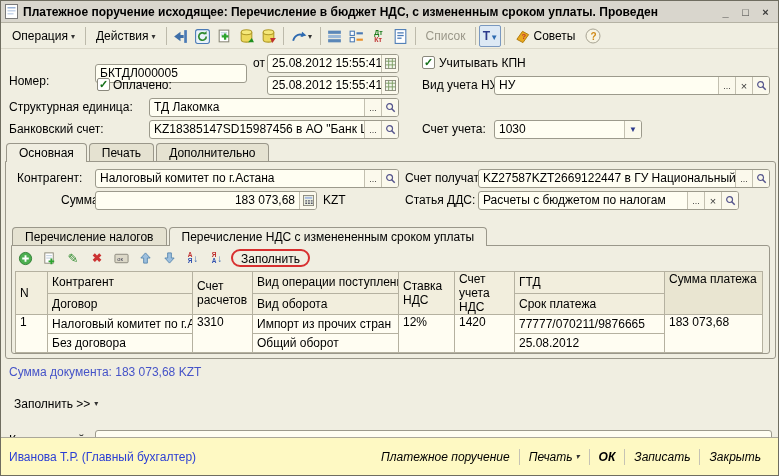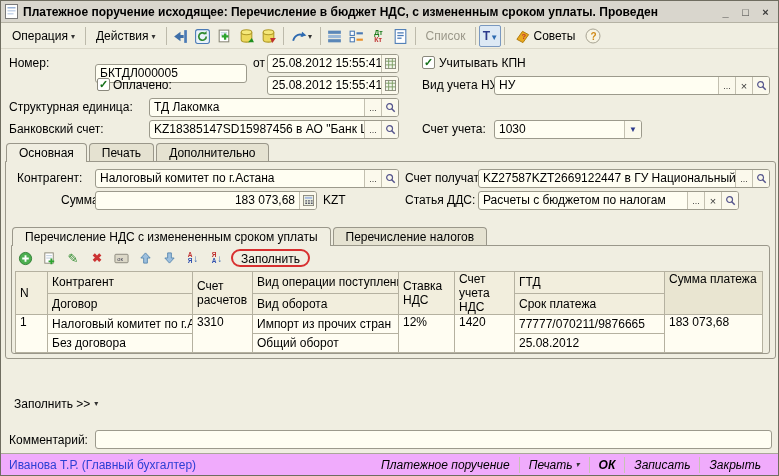--- a/index.html
+++ b/index.html
@@ -58,21 +58,21 @@
   table.grid th{background:#f2eedd;}
   table.grid th.shade{background:#e9e5d1;}
   td.r{text-align:right;}
   
   .blue{color:#4553c8;}
   .fillbtn{position:absolute;display:flex;align-items:center;gap:4px;padding:0 6px;height:19px;
     border:1px solid transparent;border-radius:2px;cursor:pointer;}
   .areafld{align-items:flex-start;}
   .areafld .txt{line-height:16px;padding-top:1px;}
   
-  #footer{position:absolute;left:0;bottom:0;width:100%;height:22px;background:#f0abfc;
+  #footer{position:absolute;left:0;bottom:0;width:100%;height:38px;background:#fef9c3;
     border-top:1px solid #aaa799;display:flex;align-items:center;padding:0 8px;justify-content:flex-end;}
   #footer .user{color:#2c3fd4;flex:1;white-space:nowrap;}
   .fbtn{padding:0 9px;cursor:pointer;white-space:nowrap;display:flex;align-items:center;gap:3px;font-style:italic;}
   .fbtn.bold{font-weight:bold;}
   .fsep{width:1px;height:16px;background:#c6c3b4;}
   svg{display:block;}
 </style>
 </head>
 <body>
 
@@ -189,21 +189,21 @@
       <span>Советы</span>
     </span>
     <span class="ibtn">
       <svg width="16" height="16" viewBox="0 0 16 16">
           <circle cx="8" cy="8" r="7" fill="#f7f4e4" stroke="#a8a494"></circle>
           <text x="5.4" y="11.6" font-size="10" font-weight="bold" fill="#d08a18">?</text>
         </svg>
     </span>
   </div>
 
-  <span class="lbl" style="left:8px;top:53px;">Номер:</span>
+  <span class="lbl" style="left:8px;top:71px;">Номер:</span>
   <div class="fld" style="left:94px;top:63px;width:152px;">
     <span class="txt">БКТДЛ000005</span>
   </div>
   <span class="lbl" style="left:252px;top:53px;">от</span>
   <div class="fld" style="left:266px;top:53px;width:132px;">
     <span class="txt">25.08.2012 15:55:41</span>
     <span class="sfx">
       <svg width="11" height="11" viewBox="0 0 12 12">
           <rect x="0.5" y="0.5" width="11" height="11" fill="#f2f6ea" stroke="#8a887c"></rect>
           <path d="M0.5 3.5 h11 M4 0.5 v11 M8 0.5 v11 M0.5 7.5 h11" stroke="#7a9a60" stroke-width="1"></path>
@@ -315,22 +315,22 @@
     <span class="sfx" style="font-size:11px;">×</span>
     <span class="sfx">
       <svg width="11" height="11" viewBox="0 0 12 12">
           <circle cx="5" cy="5" r="3.2" fill="none" stroke="#54548c" stroke-width="1.3"></circle>
           <line x1="7.4" y1="7.4" x2="10.6" y2="10.6" stroke="#54548c" stroke-width="1.6"></line>
         </svg>
     </span>
   </div>
 
   <div class="tabbar" style="left:11px;top:226px;">
+    <span class="tab">Перечисление налогов</span>
     <span class="tab active">Перечисление НДС с изменененным сроком уплаты</span>
-    <span class="tab">Перечисление налогов</span>
   </div>
   <div class="panel" style="left:10px;top:244px;width:759px;height:109px;"></div>
 
   <div style="position:absolute;left:14px;top:247px;display:flex;align-items:center;gap:4px;">
     <span class="gbtn">
       <svg width="15" height="15" viewBox="0 0 16 16">
           <circle cx="8" cy="8" r="6.5" fill="#4caf50" stroke="#2e7d32"></circle>
           <path d="M8 4.5 v7 M4.5 8 h7" stroke="#fff" stroke-width="2"></path>
         </svg>
     </span>
@@ -421,20 +421,24 @@
       </tr>
       <tr>
         <td>Без договора</td>
         <td>Общий оборот</td>
         <td>25.08.2012</td>
       </tr>
     </tbody>
       </table>
   </div>
 
+  <span class="lbl blue" style="left:8px;top:362px;">
+    <span>Сумма документа:</span>
+    <span>183 073,68 KZT</span>
+  </span>
 
   <span class="fillbtn" style="left:6px;top:393px;">
     <span>Заполнить &gt;&gt;</span>
     <span class="ddg">▾</span>
   </span>
 
   <span class="lbl" style="left:8px;top:430px;">Комментарий:</span>
   <div class="fld" style="left:94px;top:429px;width:677px;">
     <span class="txt"></span>
   </div>

